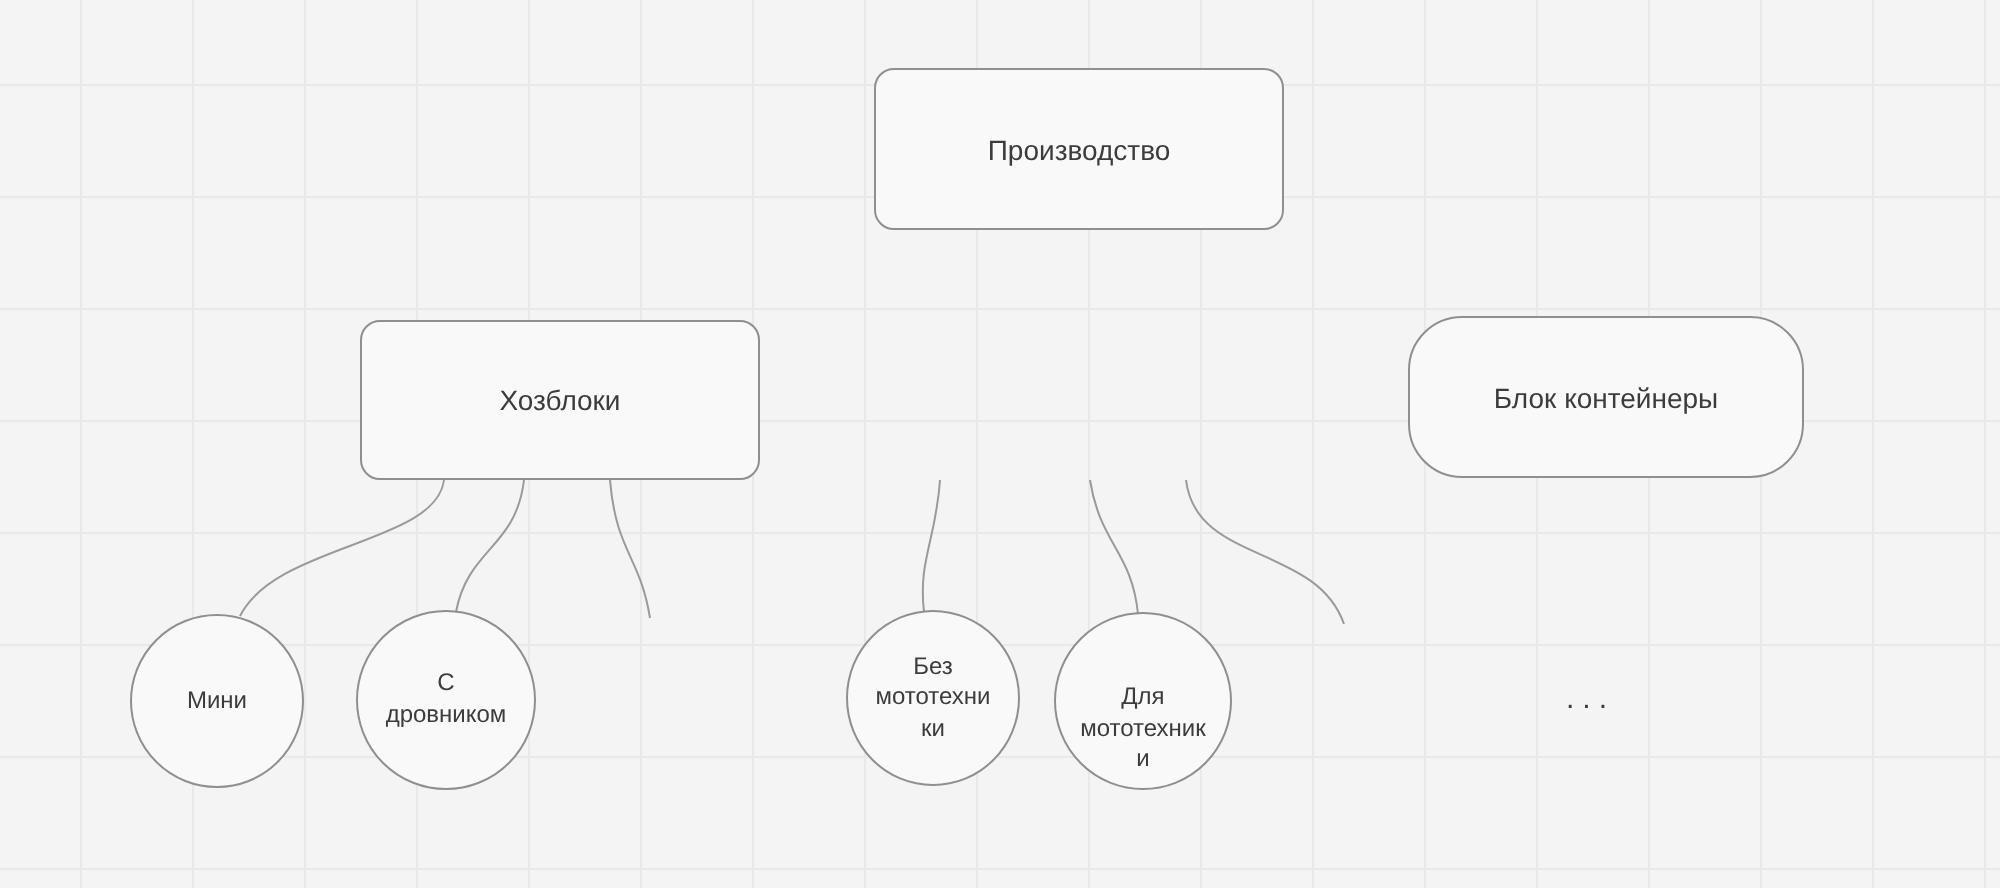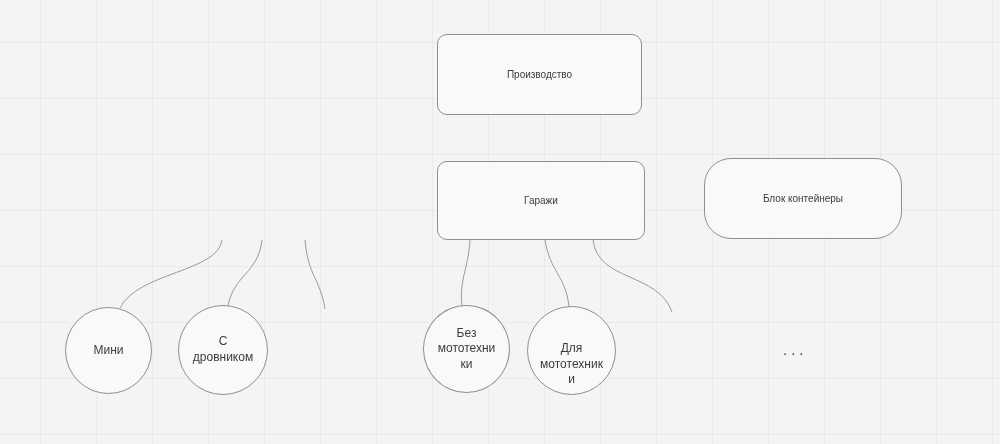--- a/index.html
+++ b/index.html
@@ -40,21 +40,21 @@
     border: 1px solid #8f8f8f;
     display: flex;
     align-items: center;
     justify-content: center;
     text-align: center;
     color: #3c3c3c;
     cursor: default;
   }
   .node-rect {
     border-radius: 10px;
-    font-size: 10px;
+    font-size: 14px;
   }
   .node-circle {
     border-radius: 50%;
     font-size: 12px;
     line-height: 1.3;
   }
   .node-circle .lbl {
     display: inline-block;
     max-width: 66px;
     overflow-wrap: break-word;
@@ -81,24 +81,24 @@
     <path d="M 305 240 C 308 276, 320 278, 325 309"></path>
     <path d="M 470 240 C 468 270, 459 280, 462 306"></path>
     <path d="M 545 240 C 550 272, 566 276, 569 307"></path>
     <path d="M 593 240 C 598 282, 658 272, 672 312"></path>
   </svg>
 
   <div class="node node-rect" style="left:437px; top:34px; width:205px; height:81px;">
     <span class="lbl">Производство</span>
   </div>
 
+  <div class="node node-rect" style="left:180px; top:160px; width:200px; height:80px;">
+    <span class="lbl">Хозблоки</span>
+  </div>
 
-  <div class="node node-rect" style="left:437px; top:161px; width:208px; height:79px;">
-    <span class="lbl">Гаражи</span>
-  </div>
 
   <div class="node node-rect" style="left:704px; top:158px; width:198px; height:81px;border-radius:27px;">
     <span class="lbl">Блок контейнеры</span>
   </div>
 
   <div class="node node-circle" style="left:178px; top:305px; width:90px; height:90px;">
     <span class="lbl">С дровником</span>
   </div>
 
   <div class="node node-circle" style="left:65px; top:307px; width:87px; height:87px;">

